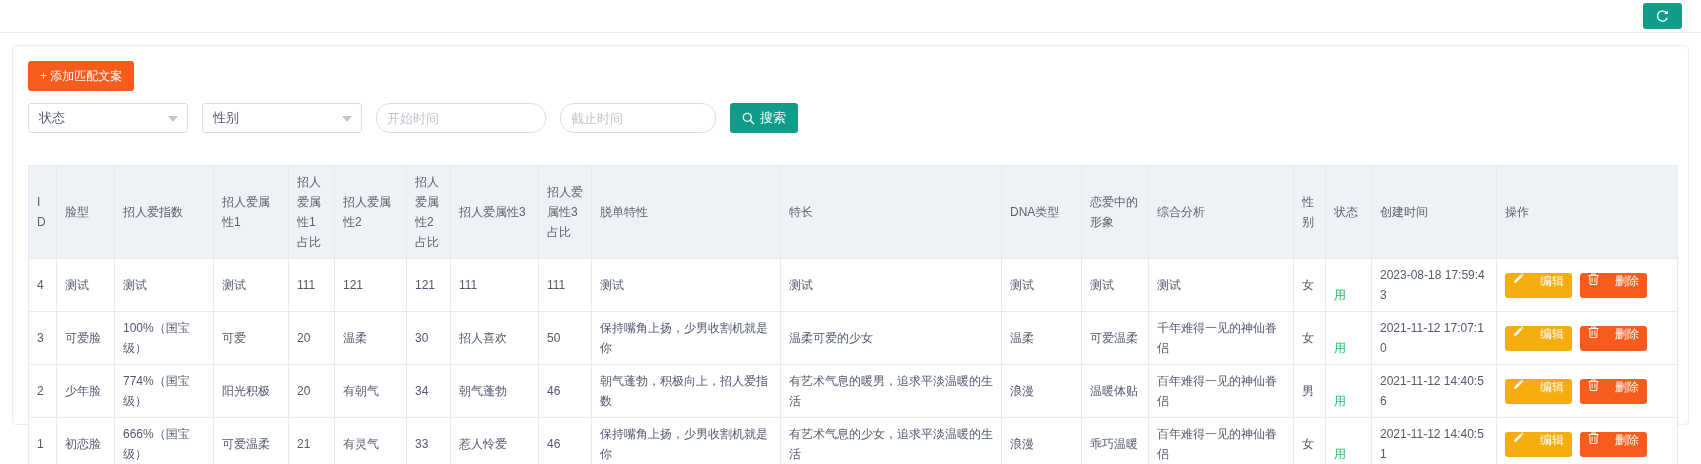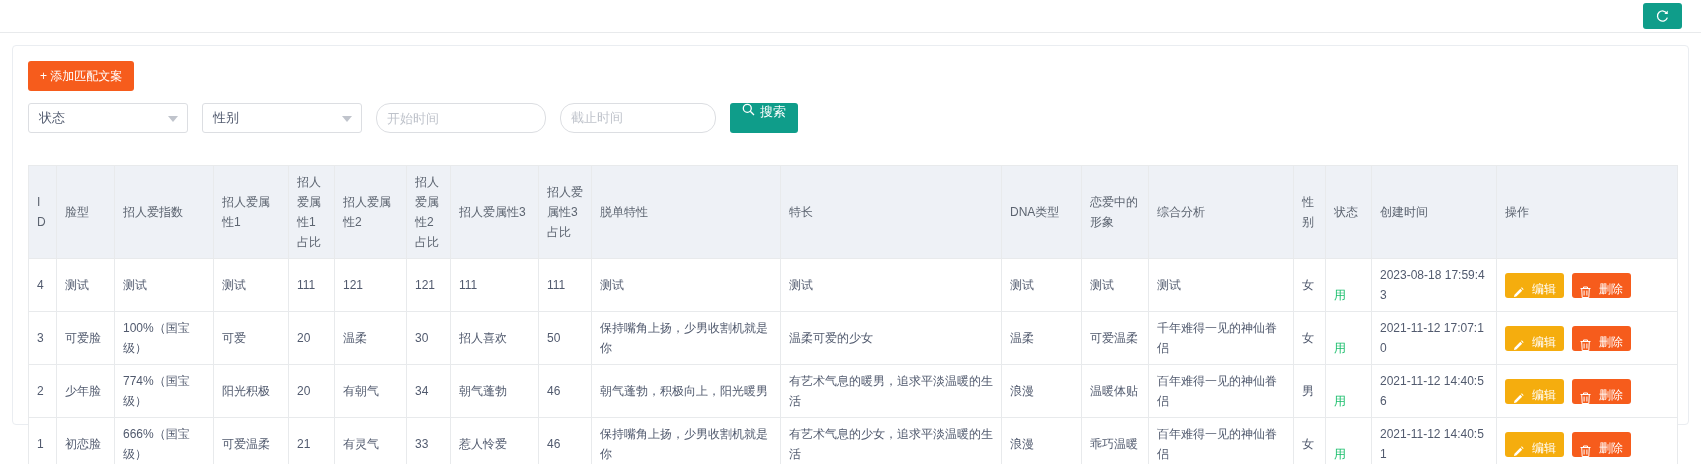--- a/index.html
+++ b/index.html
@@ -22,37 +22,37 @@
   
   .filters { display:flex; align-items:center; margin-top:12px; }
   .sel { position:relative; width:160px; height:30px; border:1px solid #dcdee2; border-radius:3px;
     background:#fff; margin-right:14px; display:flex; align-items:center; padding:0 25px 0 10px;
     font-size:13px; color:#515a6e; cursor:pointer; }
   .sel .caret { position:absolute; right:9px; top:12px; width:0; height:0;
     border-left:5px solid transparent; border-right:5px solid transparent;
     border-top:6px solid #c0c4cc; }
   .txt-input { width:170px; height:30px; border:1px solid #dcdee2; border-radius:14px;
     margin-right:14px; padding:0 10px; font-size:13px; color:#515a6e; outline:none; }
-  .txt-input.short { width:156px;font-family:Liberation Serif, serif; }
+  .txt-input.short { width:156px; }
   .txt-input::placeholder { color:#bfc3cb; }
   .search-btn { height:30px; padding:0 12px; background:#0f9d8a; color:#fff; border:none;
-    border-radius:3px; font-size:13px; cursor:pointer; display:flex; align-items:flex-start; gap:5px; }
+    border-radius:3px; font-size:13px; cursor:pointer; display:flex; align-items:center; gap:5px; }
 
   
   table { width:100%; margin-top:32px; border-collapse:collapse; table-layout:fixed;
     font-size:12px; color:#515a6e; }
   th,td { border:1px solid #e8eaec; text-align:left; padding:6px 8px;
     word-break:break-all; overflow:hidden; }
   th { background:#eef1f6; color:#5c6470; font-weight:400; line-height:20px;
     vertical-align:middle; }
   td { height:40px; line-height:20px; background:#fff; vertical-align:middle; }
   .status-ok { color:#19be6b;margin-left:40px; }
   .btn-edit,.btn-delete { height:25px; padding:0 8px; border:none; border-radius:3px;
-    color:#fff; font-size:12px; cursor:pointer; display:inline-flex; align-items:flex-end;
-    gap:8px; vertical-align:middle;font-family:Liberation Serif, serif; }
+    color:#fff; font-size:12px; cursor:pointer; display:inline-flex; align-items:flex-start;
+    gap:16px; vertical-align:middle;font-family:Liberation Serif, serif; }
   .btn-edit { background:#f5ad0e; margin-right:8px; }
   .btn-delete { background:#f65c1c; }
 </style>
 </head>
 <body>
 
 <div class="topbar">
   <button class="refresh-btn">
     <span style="display:flex;">
       <svg width="15" height="15" viewBox="0 0 16 16">
@@ -208,21 +208,21 @@
         <tr>
           <td>2</td>
           <td>少年脸</td>
           <td>774%（国宝级）</td>
           <td>阳光积极</td>
           <td>20</td>
           <td>有朝气</td>
           <td>34</td>
           <td>朝气蓬勃</td>
           <td>46</td>
-          <td>朝气蓬勃，积极向上，阳光暖男</td>
+          <td>朝气蓬勃，积极向上，招人爱指数</td>
           <td>有艺术气息的暖男，追求平淡温暖的生活</td>
           <td>浪漫</td>
           <td>温暖体贴</td>
           <td>百年难得一见的神仙眷侣</td>
           <td>男</td>
           <td><span class="status-ok">可用</span></td>
           <td>2021-11-12 14:40:56</td>
           <td><button class="btn-edit">
               <span style="display:inline-flex;">
                 <svg width="11" height="11" viewBox="0 0 12 12">

